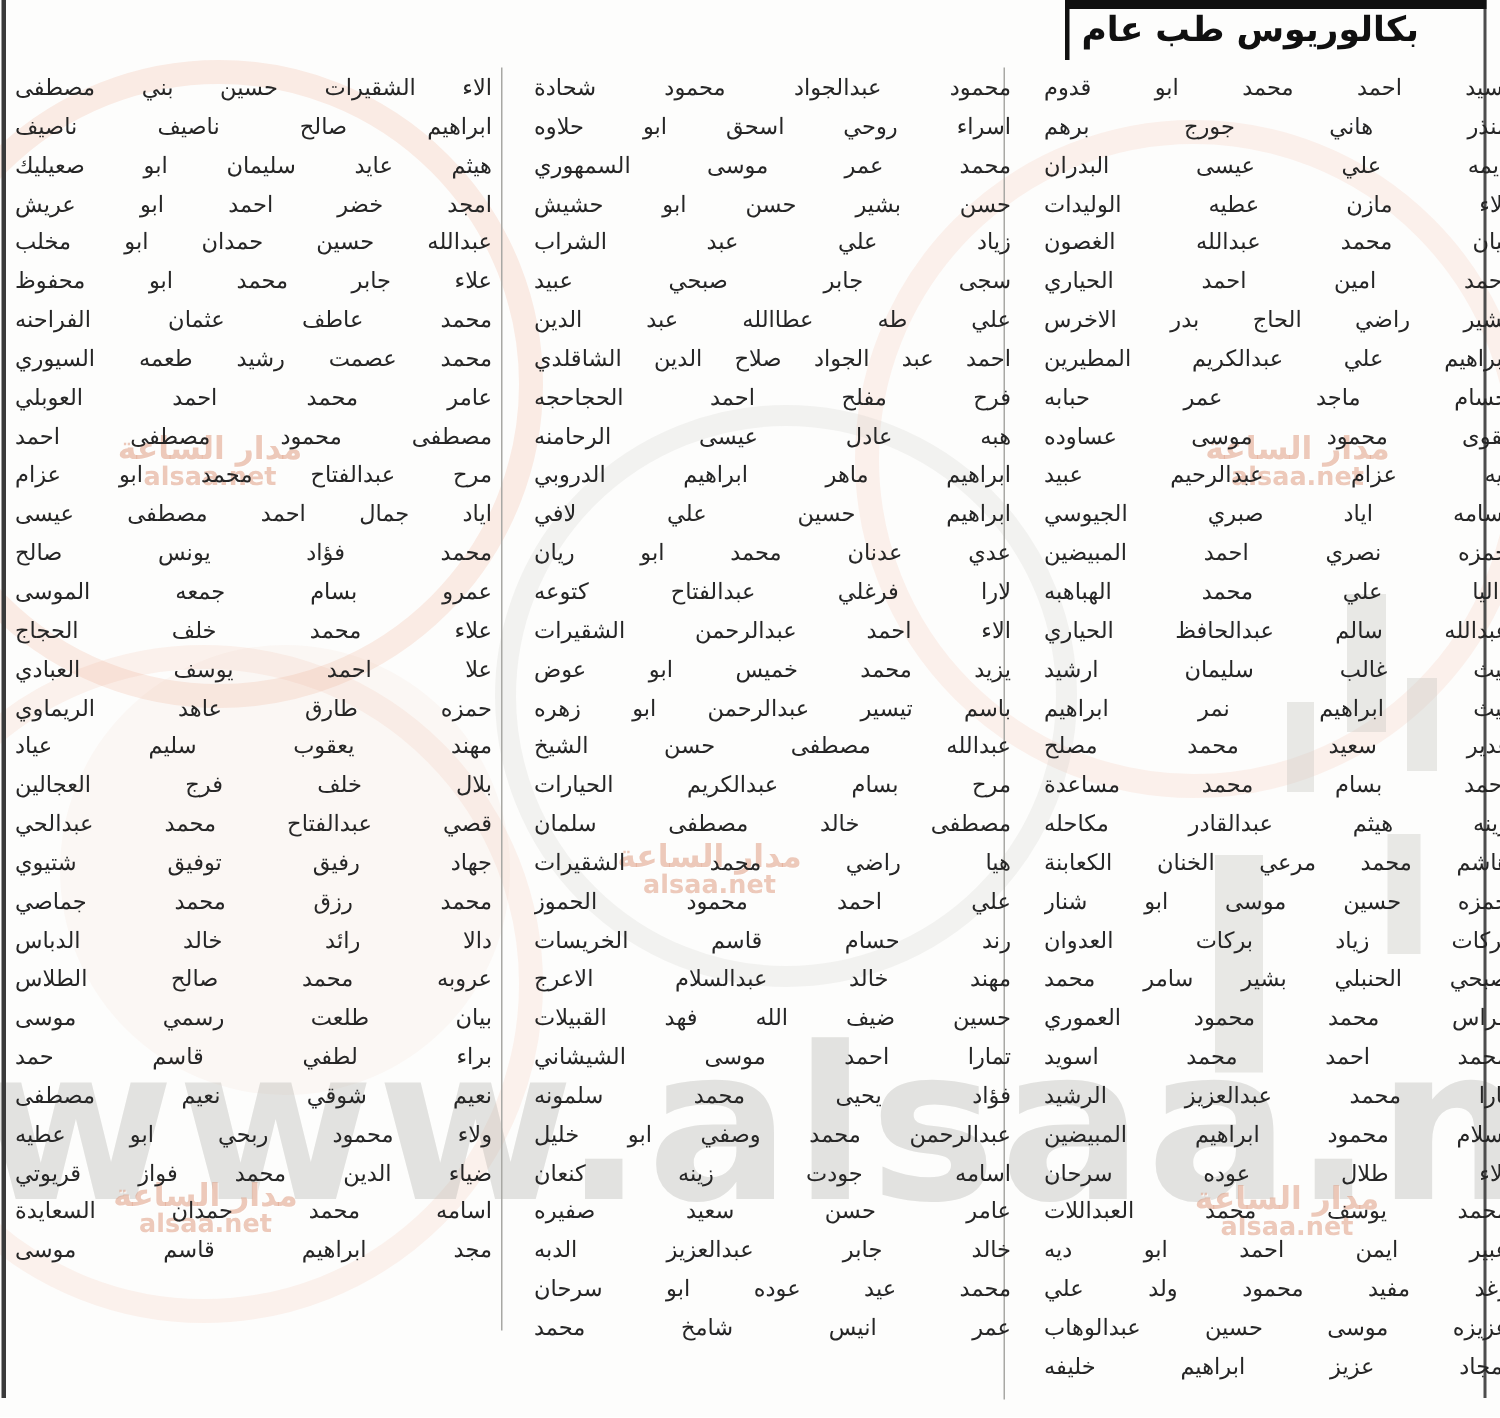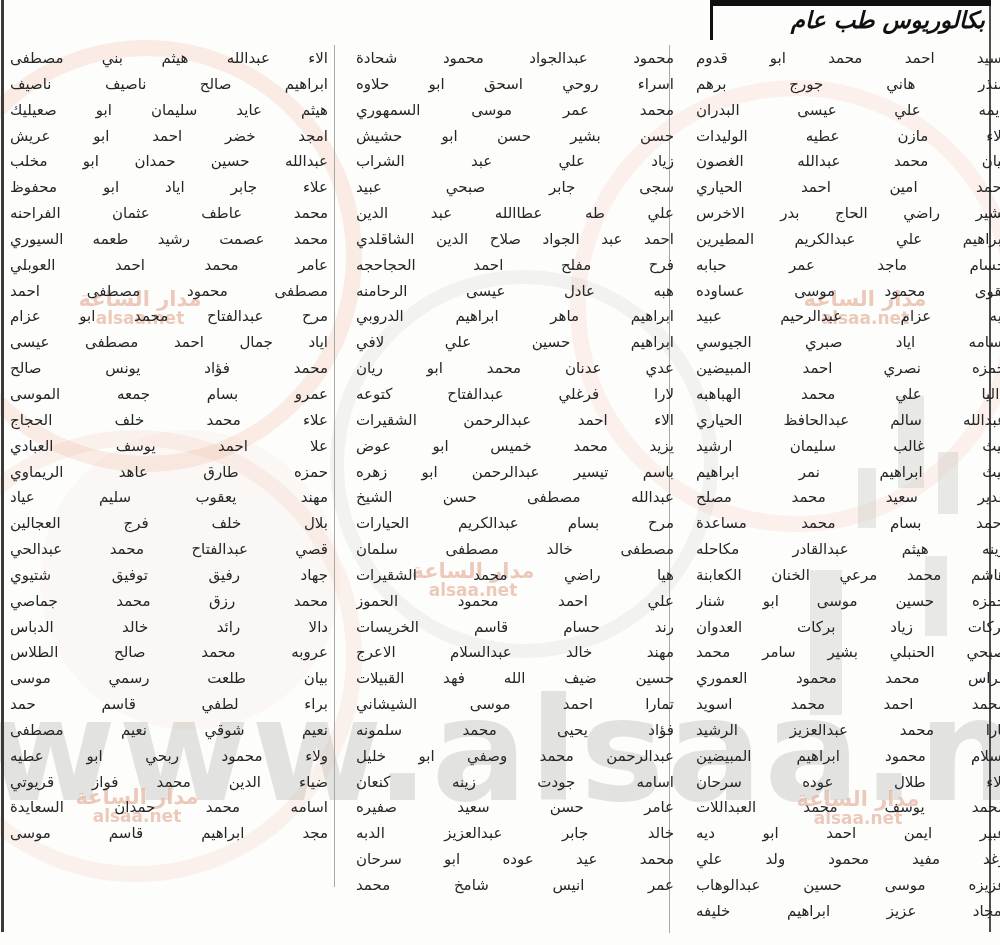--- a/index.html
+++ b/index.html
@@ -44,23 +44,23 @@
   .rule { position:absolute; z-index:2; }
   .rule-left   { left:1px;  top:0; width:3px; height:932px; background:#3a3a3a; }
   .rule-right  { left:989px; top:0; width:2px; height:932px; background:#4d4d4d; }
   .divider     { width:1px; top:45px; background:#a8a8a4; }
   .divider-a   { left:334px; height:842px; }
   .divider-b   { left:669px; height:888px; }
   .hdr-topbar  { left:710px; top:0; width:281px; height:6px; background:#101010; }
   .hdr-sidebar { left:710px; top:0; width:3px;  height:40px; background:#101010; }
   
   .header-cell {
-    position:absolute; z-index:3; left:713px; top:7px; width:272px; height:34px;
+    position:absolute; z-index:3; left:674px; top:7px; width:272px; height:34px;
     direction:rtl; text-align:right; padding-right:4px;
-    font-size:23px; font-weight:bold; color:#101010;font-style:italic;
+    font-size:23px; font-weight:bold; color:#101010;
   }
   
   .col { position:absolute; z-index:3; top:46px; }
   .col-right  { left:696px; width:310px; }
   .col-middle { left:344px; width:318px;margin-left:12px; }
   .col-left   { left:10px;  width:318px; }
   .name-line {
     direction:rtl; unicode-bidi:plaintext;
     text-align:justify; text-align-last:justify;
     font-size:15px; line-height:25.85px; height:25.85px; overflow:hidden;
@@ -181,26 +181,26 @@
       <div class="name-line">تمارا احمد موسى الشيشاني</div>
       <div class="name-line">فؤاد يحيى محمد سلمونه</div>
       <div class="name-line">عبدالرحمن محمد وصفي ابو خليل</div>
       <div class="name-line">اسامه جودت زينه كنعان</div>
       <div class="name-line">عامر حسن سعيد صفيره</div>
       <div class="name-line">خالد جابر عبدالعزيز الدبه</div>
       <div class="name-line">محمد عيد عوده ابو سرحان</div>
       <div class="name-line">عمر انيس شامخ محمد</div>
     </div>
   <div class="col col-left">
-      <div class="name-line">الاء عبدالله هيثم بني مصطفى</div>
+      <div class="name-line">الاء الشقيرات حسين بني مصطفى</div>
       <div class="name-line">ابراهيم صالح ناصيف ناصيف</div>
       <div class="name-line">هيثم عايد سليمان ابو صعيليك</div>
       <div class="name-line">امجد خضر احمد ابو عريش</div>
       <div class="name-line">عبدالله حسين حمدان ابو مخلب</div>
-      <div class="name-line">علاء جابر اياد ابو محفوظ</div>
+      <div class="name-line">علاء جابر محمد ابو محفوظ</div>
       <div class="name-line">محمد عاطف عثمان الفراحنه</div>
       <div class="name-line">محمد عصمت رشيد طعمه السيوري</div>
       <div class="name-line">عامر محمد احمد العوبلي</div>
       <div class="name-line">مصطفى محمود مصطفى احمد</div>
       <div class="name-line">مرح عبدالفتاح محمد ابو عزام</div>
       <div class="name-line">اياد جمال احمد مصطفى عيسى</div>
       <div class="name-line">محمد فؤاد يونس صالح</div>
       <div class="name-line">عمرو بسام جمعه الموسى</div>
       <div class="name-line">علاء محمد خلف الحجاج</div>
       <div class="name-line">علا احمد يوسف العبادي</div>

